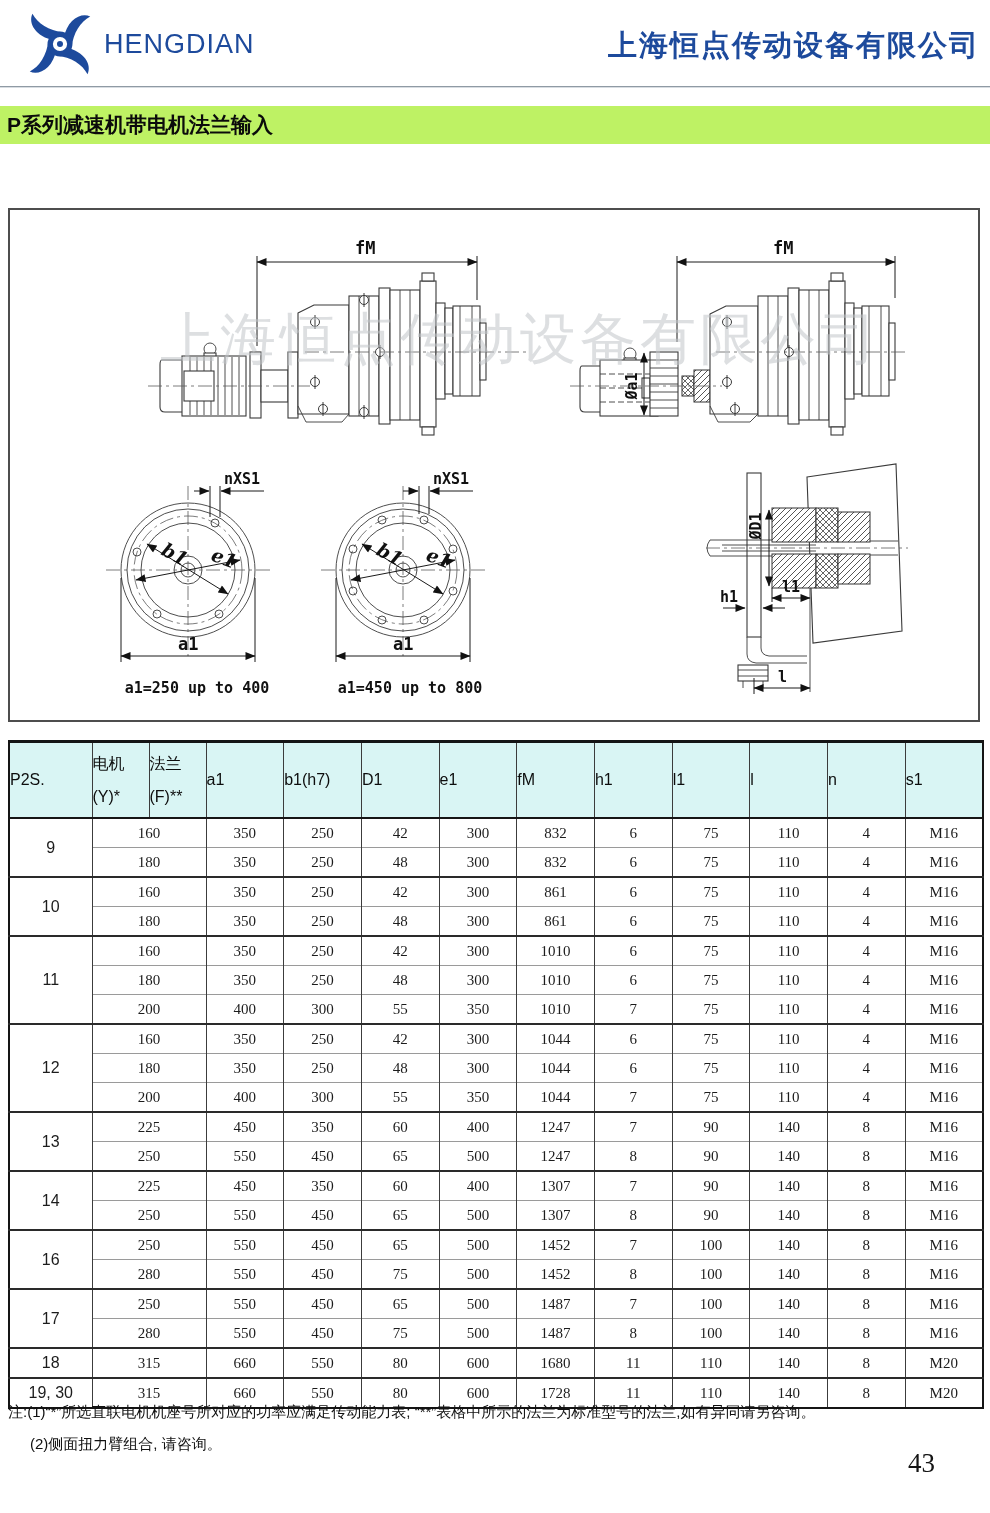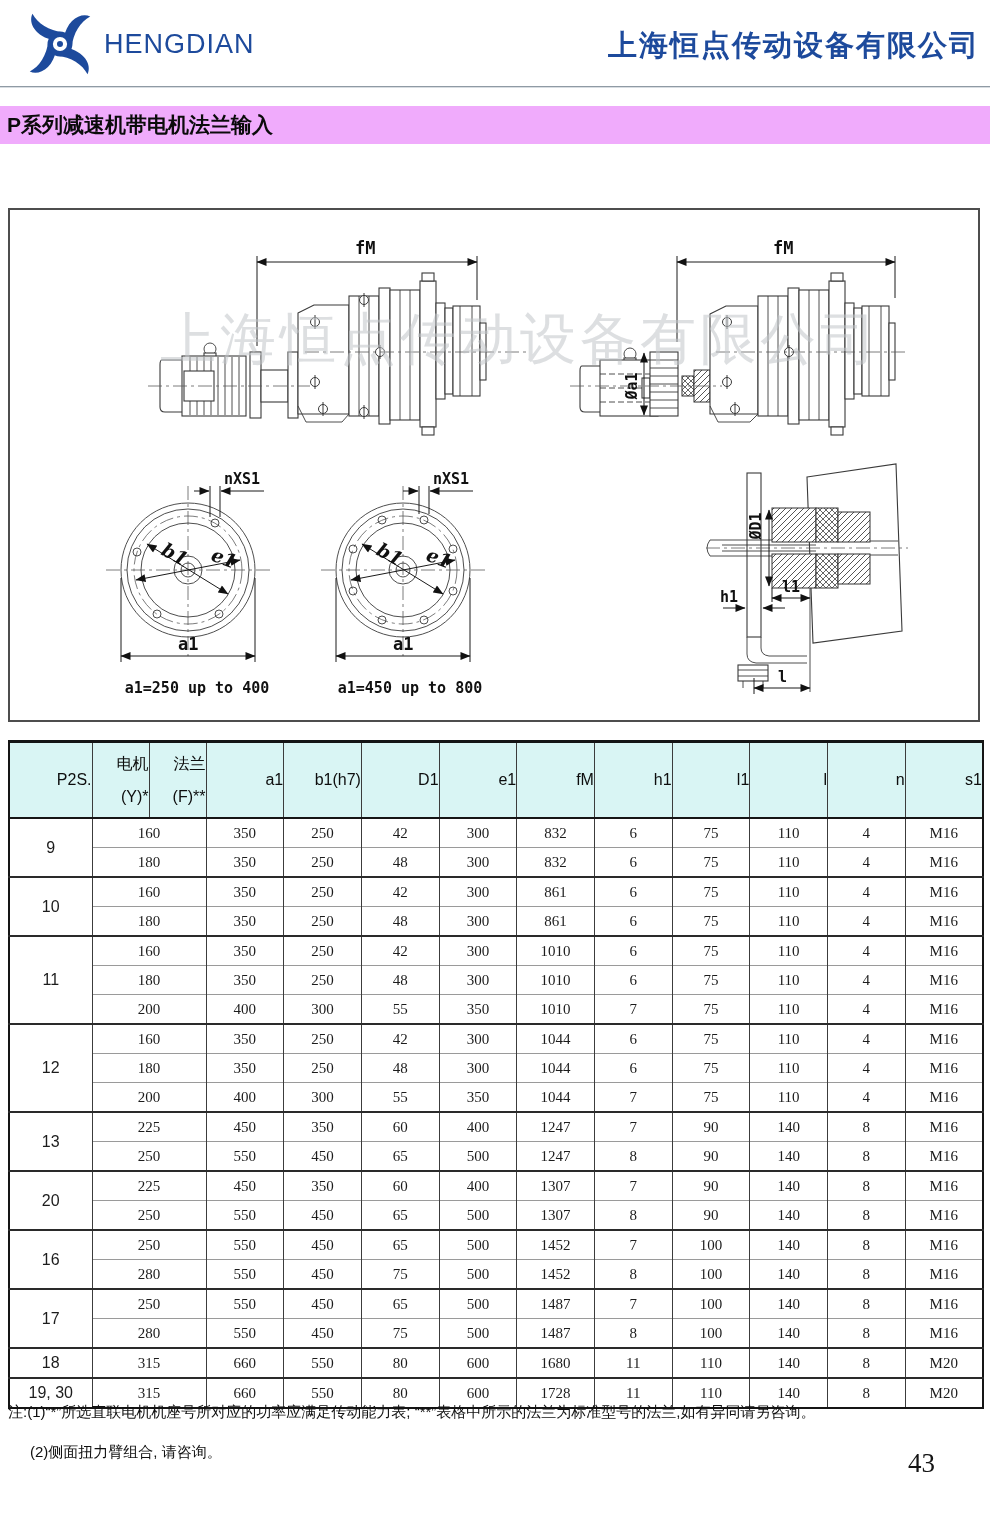--- a/index.html
+++ b/index.html
@@ -7,53 +7,53 @@
         font-family:"Liberation Sans",sans-serif;}
   
   .logo{position:absolute;left:28px;top:12px;display:flex;align-items:center;}
   .logo svg{width:64px;height:64px;}
   .logo-text{font-size:27px;color:#1d4a9c;letter-spacing:1px;margin-left:12px;font-weight:500;}
   .company-name{position:absolute;right:10px;top:26px;font-family:"Liberation Serif",serif;
         font-size:29px;font-weight:bold;color:#1d4a9c;letter-spacing:2px;}
   .header-rule{position:absolute;left:0;top:86px;width:990px;height:0;
         border-top:1px solid #8f9aa4;border-bottom:1px solid #d8dde2;}
   
-  .banner{position:absolute;left:0;top:106px;width:990px;height:38px;background:#f0abfc;
+  .banner{position:absolute;left:0;top:106px;width:990px;height:38px;background:#bef264;
         font-size:21px;font-weight:bold;color:#0b0b0b;line-height:38px;padding-left:7px;box-sizing:border-box;}
   .subtitle{position:absolute;left:8px;top:158px;font-size:19px;color:#141414;letter-spacing:2.5px;}
   
   .drawing-panel{position:absolute;left:8px;top:208px;width:972px;height:514px;
         border:2px solid #4d4d4d;box-sizing:border-box;background:#fff;}
   .drawing-panel svg{display:block;width:100%;height:100%;}
   .o{fill:#ffffff;stroke:#3a3a3a;stroke-width:1.1;}
   .t{fill:none;stroke:#3a3a3a;stroke-width:0.9;}
   .cl{fill:none;stroke:#5a5a5a;stroke-width:0.8;stroke-dasharray:14 4 3 4;}
   .dim{fill:none;stroke:#1a1a1a;stroke-width:1;}
   .lbl{font-family:"DejaVu Sans Mono",monospace;font-size:17px;font-weight:bold;fill:#111;}
   .lbl2{font-family:"DejaVu Sans Mono",monospace;font-size:15px;font-weight:bold;fill:#111;}
   .cap{font-family:"DejaVu Sans Mono",monospace;font-size:15px;font-weight:bold;fill:#111;}
   .ital{font-family:"DejaVu Serif",serif;font-style:italic;font-weight:bold;font-size:19px;fill:#111;}
   .wm{font-family:"DejaVu Sans",sans-serif;font-size:56px;fill:#c2c6ca;opacity:0.55;letter-spacing:4px;}
   
   .dim-table{position:absolute;left:8px;top:740px;width:974px;border-collapse:collapse;
         table-layout:fixed;background:#fff;border:2px solid #151515;border-top-width:3px;}
   .dim-table th{background:#d9f5f4;border:1px solid #3c3c3c;border-bottom:2px solid #151515;
         font-family:"Liberation Sans",sans-serif;font-size:16px;font-weight:normal;color:#0d0d0d;
-        height:74px;vertical-align:middle;text-align:right;padding:0;}
+        height:74px;vertical-align:middle;text-align:left;padding:0;}
   .dim-table th .top{margin-bottom:13px;}
   .dim-table td{border-left:1px solid #3c3c3c;border-right:1px solid #3c3c3c;border-top:none;
         text-align:center;vertical-align:middle;height:28px;padding:0;
         font-family:"Liberation Serif",serif;font-size:15px;color:#1c1c1c;}
   .dim-table tr.gs td{border-top:2px solid #2a2a2a;}
   .dim-table tr:not(.gs) td:not(.size){border-top:1px solid #9a9a9a;}
   .dim-table td.size{font-family:"Liberation Sans",sans-serif;font-size:16px;}
   .c1{width:83px;} .c2{width:57px;} .c3{width:57px;} .cd{width:77.7px;}
   
   .notes{position:absolute;left:8px;top:1402px;width:972px;font-size:15px;color:#101010;line-height:20px;}
-  .notes .note2{margin:20px 0 0 22px;}
+  .notes .note2{margin:12px 0 0 22px;}
   .page-number{position:absolute;left:908px;top:1448px;font-family:"Liberation Serif",serif;
         font-size:27px;color:#151515;}
 </style>
 </head>
 <body>
 
 <div class="page">
 
   <div class="logo">
     <svg viewBox="-36 -36 72 72">
@@ -462,21 +462,21 @@
           <td>65</td>
           <td>500</td>
           <td>1247</td>
           <td>8</td>
           <td>90</td>
           <td>140</td>
           <td>8</td>
           <td>M16</td>
         </tr>
         <tr class="gs">
-          <td rowspan="2" class="size">20</td>
+          <td rowspan="2" class="size">14</td>
           <td colspan="2">225</td>
           <td>450</td>
           <td>350</td>
           <td>60</td>
           <td>400</td>
           <td>1307</td>
           <td>7</td>
           <td>90</td>
           <td>140</td>
           <td>8</td>

